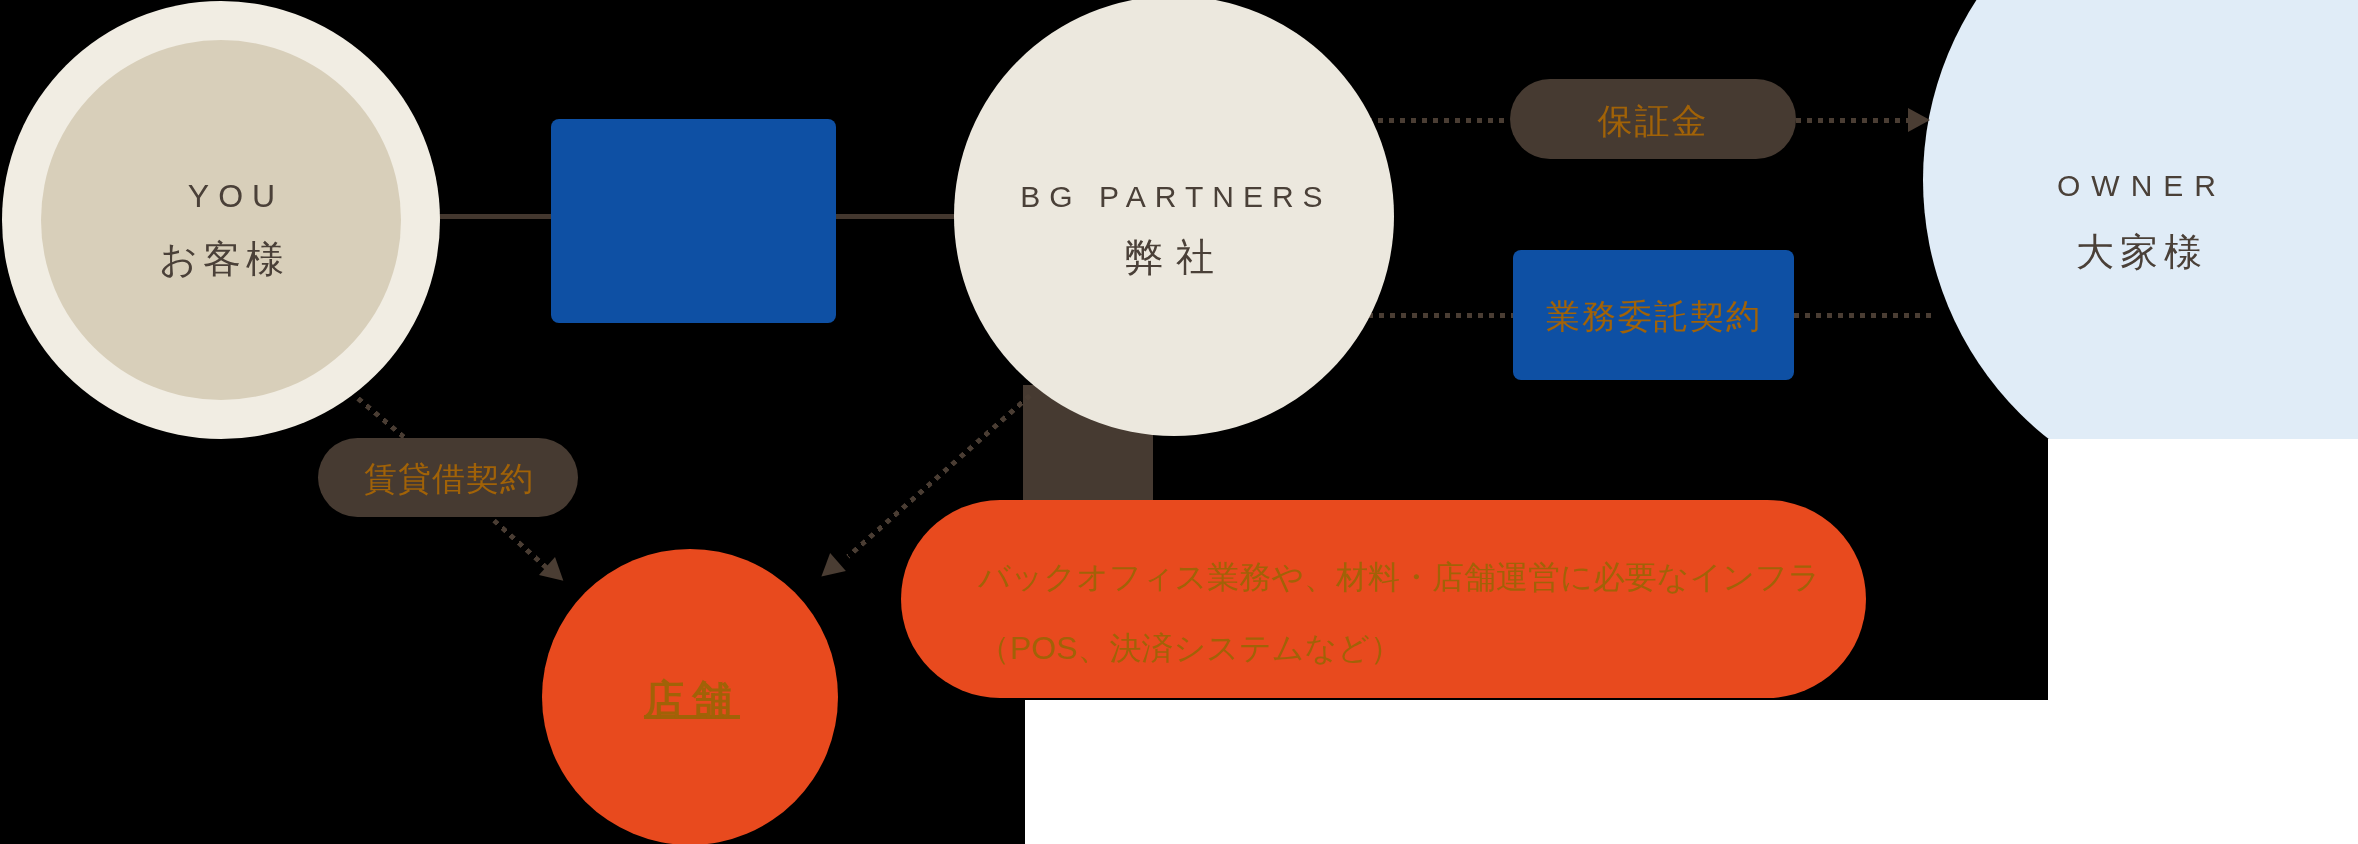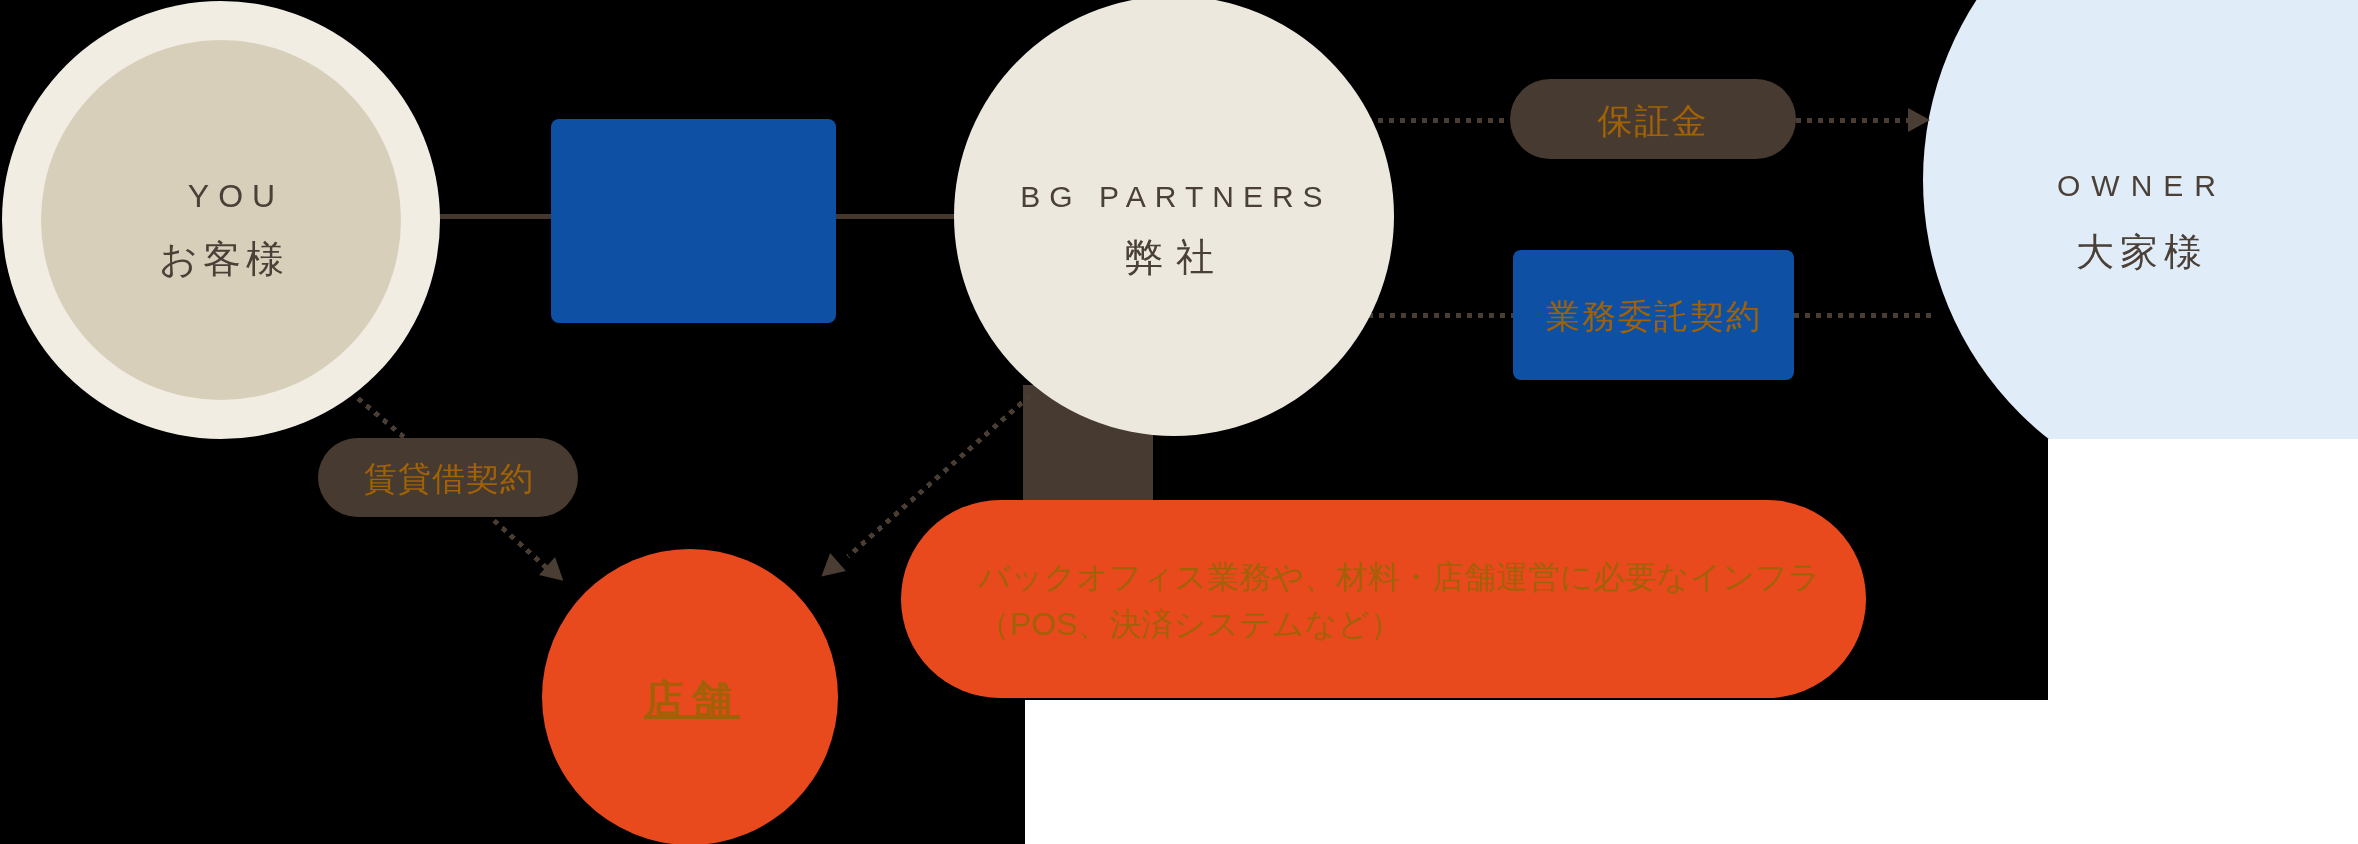--- a/index.html
+++ b/index.html
@@ -89,15 +89,15 @@
   <div class="ctext white-label" style="left:1654px;top:316px;font-size:34px;letter-spacing:2px;">業務委託契約</div>
 
   <div class="pill" style="left:318px;top:438px;width:260px;height:79px;"></div>
   <div class="ctext white-label" style="left:449px;top:478px;font-size:33px;letter-spacing:1px;">賃貸借契約</div>
 
   <div class="circle" style="left:542px;top:549px;width:296px;height:296px;background:var(--orange);"></div>
   <div class="ctext white-label" style="left:692px;top:699px;font-size:40px;font-weight:700;letter-spacing:8px;text-decoration:underline;">店舗</div>
 
   <div class="abs" style="left:901px;top:500px;width:965px;height:198px;border-radius:99px;background:var(--orange);"></div>
   <div class="abs white-label" style="left:978px;top:561px;font-size:32px;line-height:1;white-space:nowrap;">バックオフィス業務や、材料・店舗運営に必要なインフラ</div>
-  <div class="abs white-label" style="left:978px;top:608px;font-size:32px;line-height:1;white-space:nowrap;">（POS、決済システムなど）</div>
+  <div class="abs white-label" style="left:978px;top:632px;font-size:32px;line-height:1;white-space:nowrap;">（POS、決済システムなど）</div>
 
 </div>
 
 </body></html>

